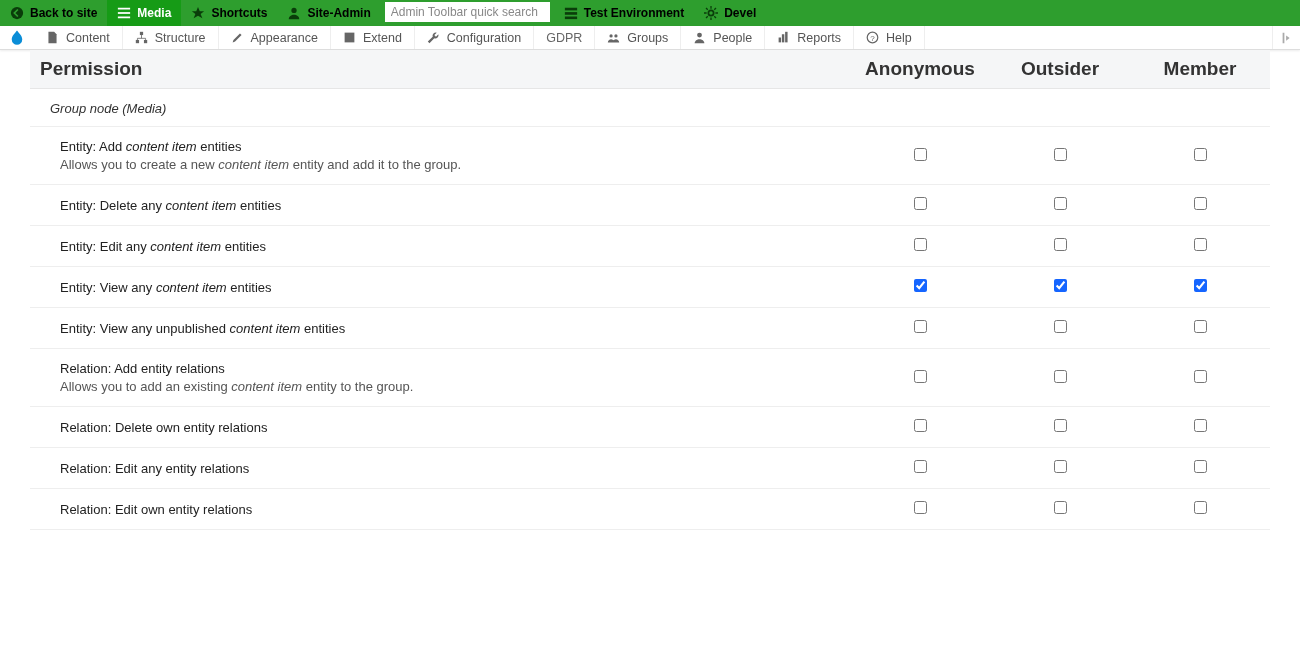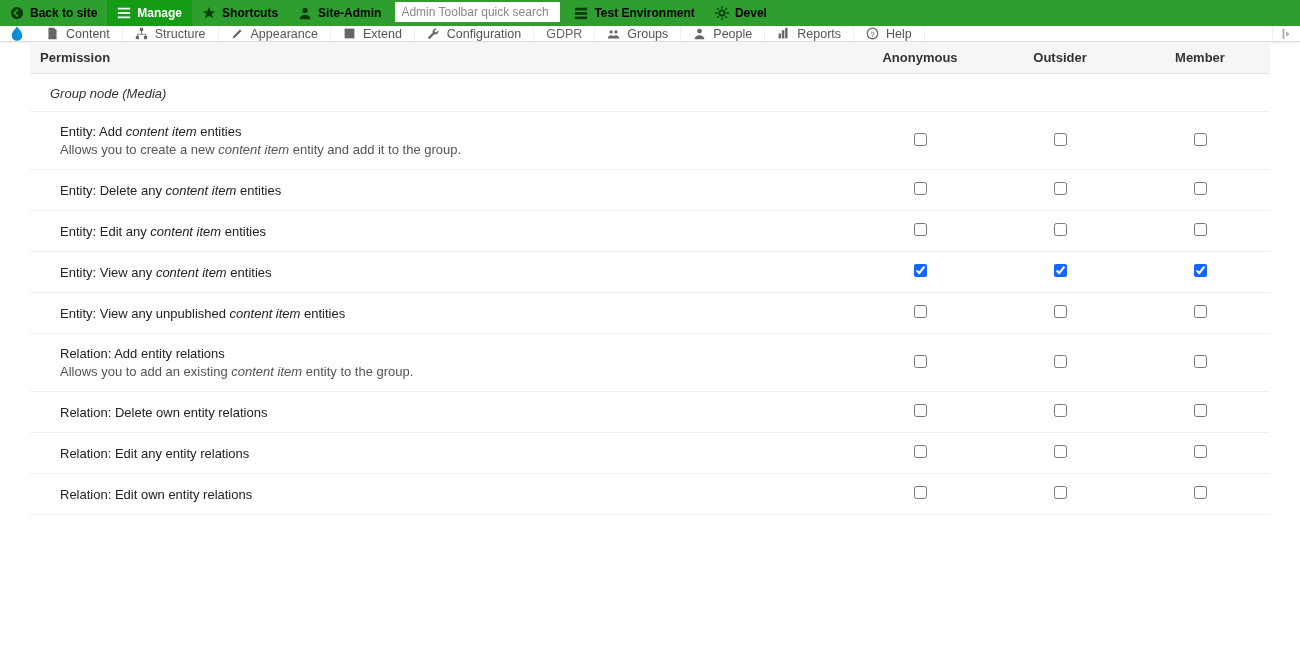--- a/index.html
+++ b/index.html
@@ -9,32 +9,32 @@
 .toolbar-top { background: #2e9e2e; height: 26px; display: flex; align-items: stretch; }
 .toolbar-top .item { display: flex; align-items: center; padding: 0 10px; color: #000; font-weight: bold; font-size: 12px; cursor: pointer; gap: 6px; justify-content: space-between; }
 .toolbar-top .item.active { background: #169b16; }
 .toolbar-top .item .icon { width: 14px; height: 14px; display: inline-flex; align-items: center; justify-content: center; }
 .toolbar-top .item svg { fill: #0a3d0a; }
 .toolbar-top .item.active svg { fill: #fff; }
 .toolbar-top input.search { margin: 2px 4px; height: 20px; width: 165px; padding: 0 6px; border: none; font-size: 12px; }
 .toolbar-top input.search::placeholder { color: #888; }
 
 
-.toolbar-sub { background: #fff; height: 16px; display: flex; align-items: stretch; border-bottom: 1px solid #ddd; box-shadow: 0 1px 2px rgba(0,0,0,0.08); }
+.toolbar-sub { background: #fff; height: 24px; display: flex; align-items: stretch; border-bottom: 1px solid #ddd; box-shadow: 0 1px 2px rgba(0,0,0,0.08); }
 .toolbar-sub .logo { width: 34px; display: flex; align-items: center; justify-content: center; }
 .toolbar-sub .tab { display: flex; align-items: center; padding: 0 12px; color: #555; font-size: 12.5px; gap: 6px; border-right: 1px solid #eee; cursor: pointer; }
 .toolbar-sub .tab.nolink { color: #666; }
 .toolbar-sub .tab .icon { width: 14px; height: 14px; display: inline-flex; }
 .toolbar-sub .spacer { flex: 1; }
 .toolbar-sub .orient { width: 28px; display:flex; align-items:center; justify-content:center; border-left:1px solid #eee; cursor:pointer; }
 
 
 .perm-wrap { padding: 0 30px; }
 table.perm { width: 100%; border-collapse: collapse; }
-table.perm thead th { text-align: left; font-weight: bold; font-size: 13px; background: #f5f6f7; padding: 8px 10px; border-bottom: 1px solid #e6e6e6; }
+table.perm thead th { text-align: left; font-weight: bold; font-size: 19px; background: #f5f6f7; padding: 8px 10px; border-bottom: 1px solid #e6e6e6; }
 table.perm thead th.role { text-align: center; width: 140px; }
 table.perm tbody tr { border-bottom: 1px solid #eee; }
 table.perm tbody tr.section td { padding: 12px 20px 10px; font-style: italic; color: #333; background:#fff; }
 table.perm tbody tr.row td { padding: 12px 30px; vertical-align: middle; font-size: 13px; color: #333; }
 table.perm tbody tr.row td.cb { text-align: center; padding: 12px 10px; }
 table.perm tbody tr.row .title { color: #222; }
 table.perm tbody tr.row .desc { color: #555; margin-top: 3px; }
 .em { font-style: italic; }
 
 input[type="checkbox"] { width: 13px; height: 13px; cursor: pointer; accent-color: #1565ff; }
@@ -53,21 +53,21 @@
     <span>Back to site</span>
   </div>
   <div class="item active">
     <span class="icon">
         <svg viewBox="0 0 16 16" width="14" height="14">
           <rect x="1" y="2" width="14" height="2"></rect>
           <rect x="1" y="7" width="14" height="2"></rect>
           <rect x="1" y="12" width="14" height="2"></rect>
         </svg>
       </span>
-    <span style="color:#fff">Manage</span>
+    <span style="color:#fff">Media</span>
   </div>
   <div class="item">
     <span class="icon">
         <svg viewBox="0 0 16 16" width="14" height="14">
           <path d="M8 1l2 5h5l-4 3 2 5-5-3-5 3 2-5-4-3h5z"></path>
         </svg>
       </span>
     <span>Shortcuts</span>
   </div>
   <div class="item">

